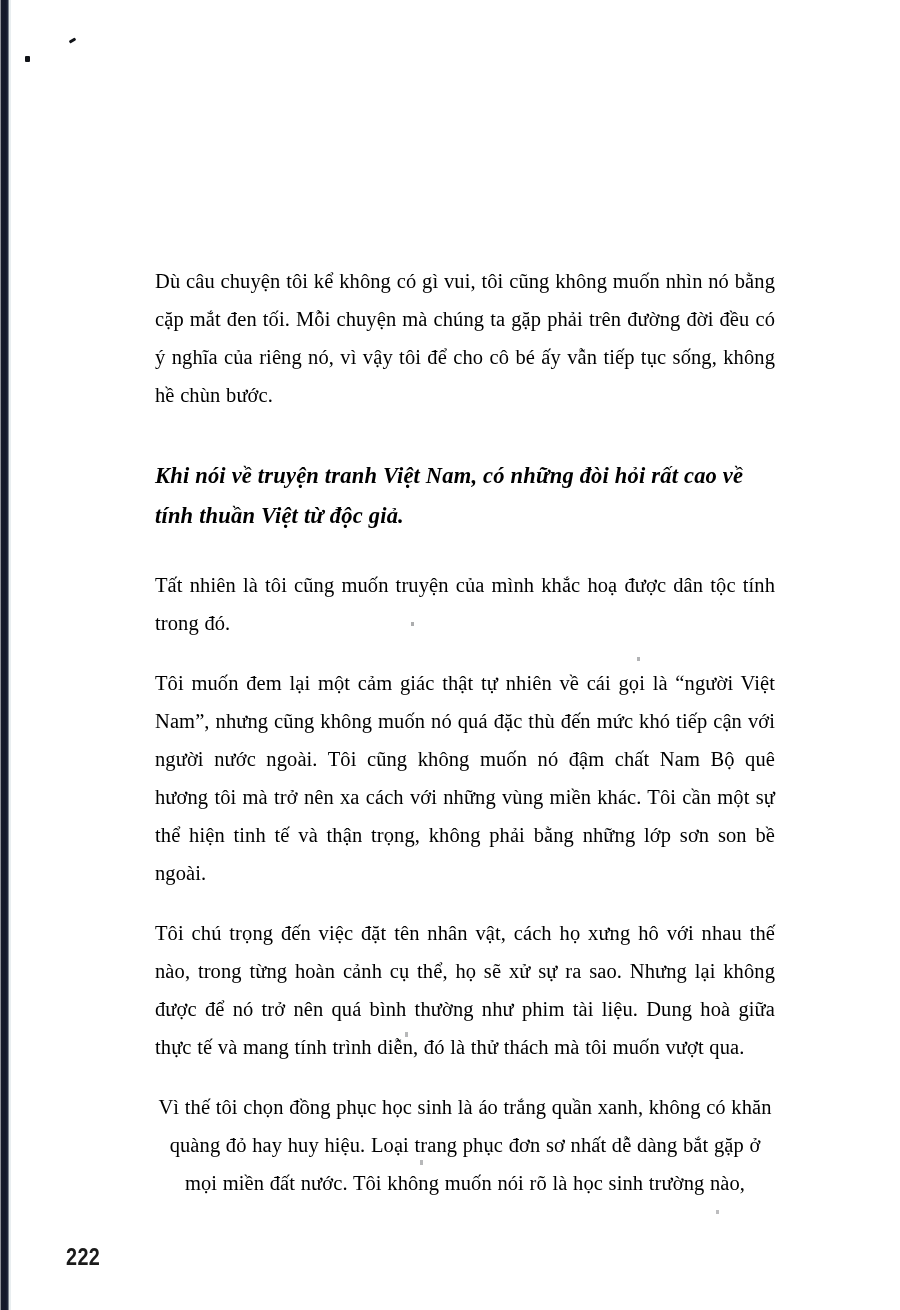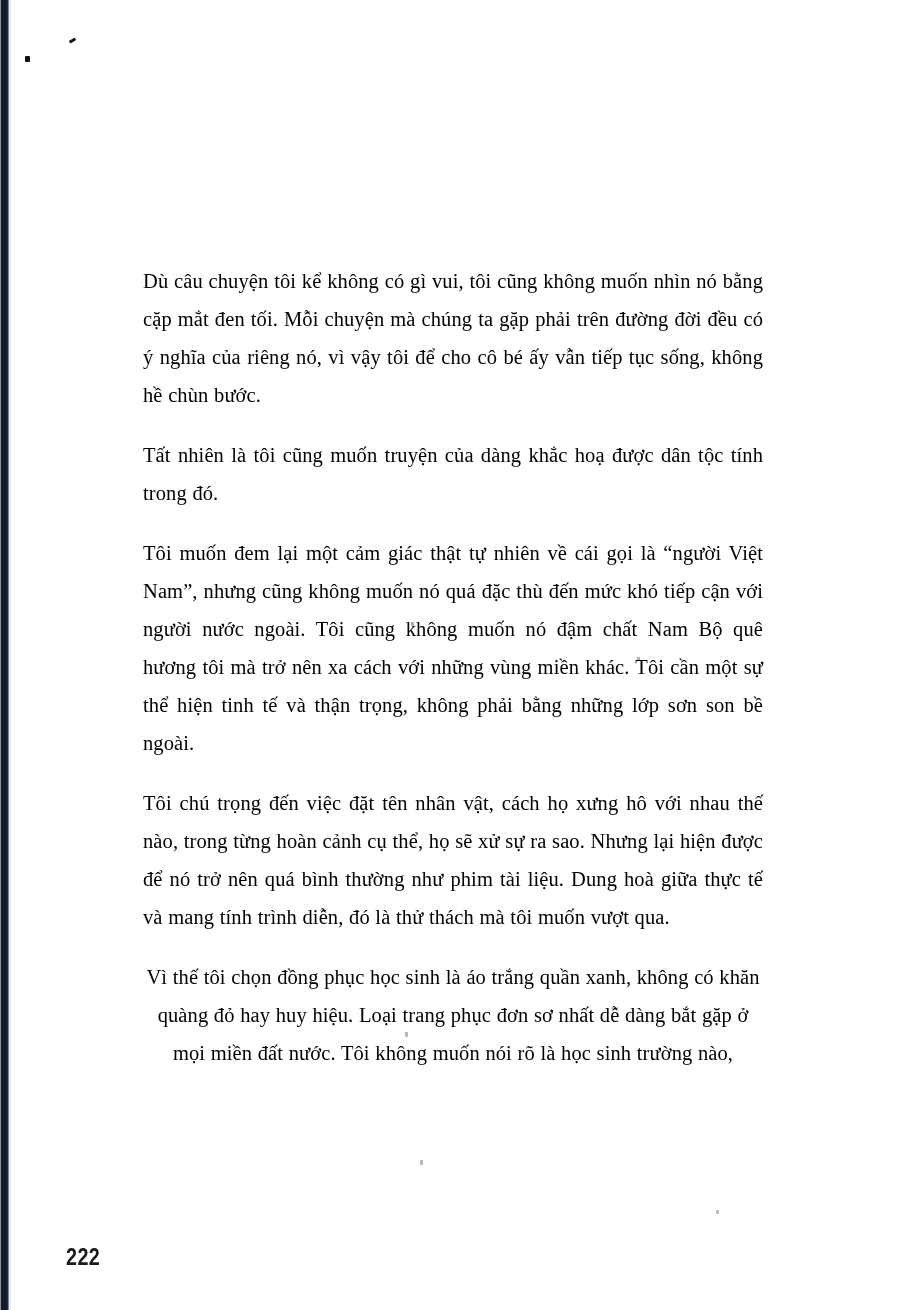--- a/index.html
+++ b/index.html
@@ -97,21 +97,21 @@
     left: 716px;
     top: 1210px;
     width: 3px;
     height: 4px;
     opacity: .28;
   }
 
   
   .text-column {
     position: absolute;
-    left: 143px;
+    left: 155px;
     top: 262px;
     width: 620px;
   }
 
   .para {
     margin: 0 0 22px 0;
     font-size: 20.5px;
     line-height: 38px;
     text-align: justify;
     text-justify: inter-word;
@@ -160,26 +160,27 @@
   <div class="speck speck-c"></div>
   <div class="speck speck-d"></div>
   <div class="speck speck-e"></div>
   <div class="speck speck-f"></div>
   <div class="speck speck-g"></div>
 
   <div class="text-column">
 
     <p class="para">Dù câu chuyện tôi kể không có gì vui, tôi cũng không muốn nhìn nó bằng cặp mắt đen tối. Mỗi chuyện mà chúng ta gặp phải trên đường đời đều có ý nghĩa của riêng nó, vì vậy tôi để cho cô bé ấy vẫn tiếp tục sống, không hề chùn bước.</p>
 
+    <h2 class="section-heading">Khi nói về truyện tranh Việt Nam, có những đòi hỏi rất cao về tính thuần Việt từ độc giả.</h2>
 
-    <p class="para">Tất nhiên là tôi cũng muốn truyện của dàng khắc hoạ được dân tộc tính trong đó.</p>
+    <p class="para">Tất nhiên là tôi cũng muốn truyện của mình khắc hoạ được dân tộc tính trong đó.</p>
 
     <p class="para">Tôi muốn đem lại một cảm giác thật tự nhiên về cái gọi là “người Việt Nam”, nhưng cũng không muốn nó quá đặc thù đến mức khó tiếp cận với người nước ngoài. Tôi cũng không muốn nó đậm chất Nam Bộ quê hương tôi mà trở nên xa cách với những vùng miền khác. Tôi cần một sự thể hiện tinh tế và thận trọng, không phải bằng những lớp sơn son bề ngoài.</p>
 
-    <p class="para">Tôi chú trọng đến việc đặt tên nhân vật, cách họ xưng hô với nhau thế nào, trong từng hoàn cảnh cụ thể, họ sẽ xử sự ra sao. Nhưng lại hiện được để nó trở nên quá bình thường như phim tài liệu. Dung hoà giữa thực tế và mang tính trình diễn, đó là thử thách mà tôi muốn vượt qua.</p>
+    <p class="para">Tôi chú trọng đến việc đặt tên nhân vật, cách họ xưng hô với nhau thế nào, trong từng hoàn cảnh cụ thể, họ sẽ xử sự ra sao. Nhưng lại không được để nó trở nên quá bình thường như phim tài liệu. Dung hoà giữa thực tế và mang tính trình diễn, đó là thử thách mà tôi muốn vượt qua.</p>
 
     <p class="para para-last-flush">Vì thế tôi chọn đồng phục học sinh là áo trắng quần xanh, không có khăn quàng đỏ hay huy hiệu. Loại trang phục đơn sơ nhất dễ dàng bắt gặp ở mọi miền đất nước. Tôi không muốn nói rõ là học sinh trường nào,</p>
 
   </div>
 
   <div class="folio">222</div>
 
 </div>
 
 </body></html>

